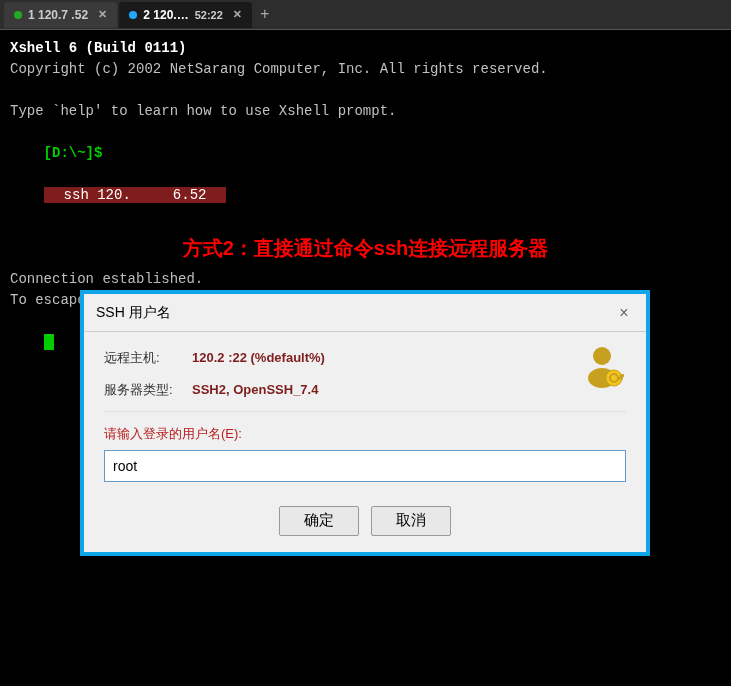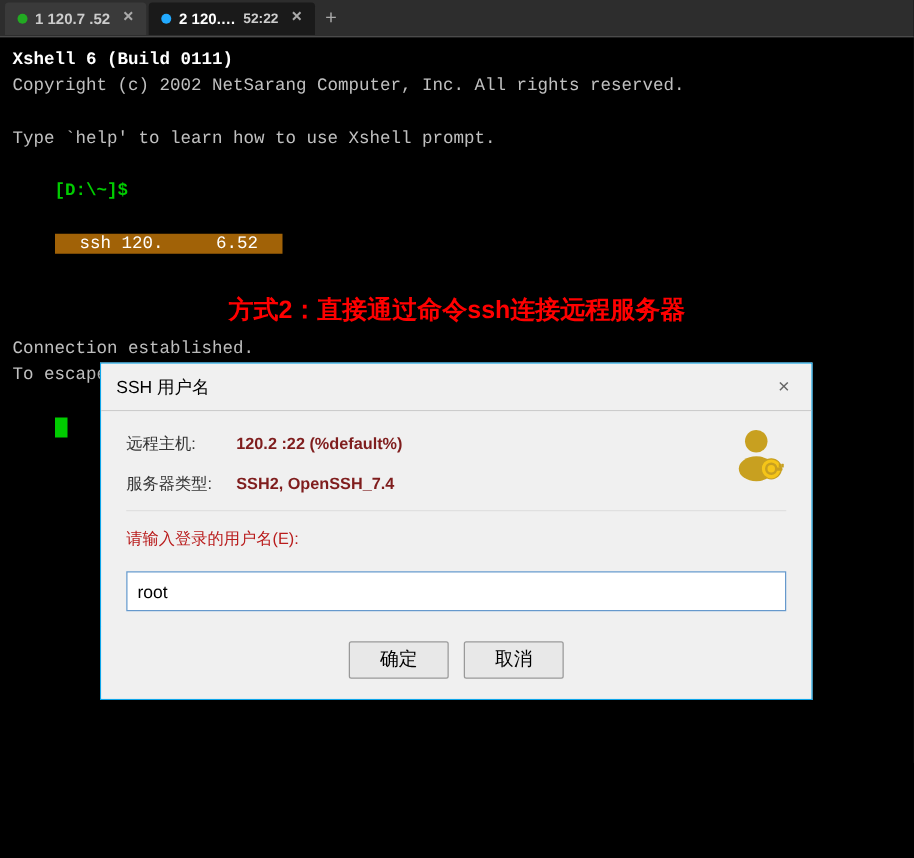--- a/index.html
+++ b/index.html
@@ -84,21 +84,21 @@
       font-weight: bold;
       color: #fff;
     }
 
     .prompt {
       color: #00cc00;
       font-weight: bold;
     }
 
     .cmd-highlight {
-      background: #a16207;
+      background: #7f1d1d;
       color: #fff;
       padding: 0 20px;
     }
 
     .annotation {
       color: #ff0000;
       font-size: 20px;
       font-family: 'Microsoft YaHei', SimHei, Arial, sans-serif;
       font-weight: bold;
       text-align: center;
@@ -113,21 +113,21 @@
       vertical-align: text-bottom;
     }
 
     
     .dialog-overlay {
       position: absolute;
       top: 260px;
       left: 80px;
       width: 570px;
       background: #f0f0f0;
-      border: 1px solid #0ea5e9;
+      border: 4px solid #0ea5e9;
       box-shadow: 3px 3px 15px rgba(0,0,0,0.5);
       font-family: 'Microsoft YaHei', 'Segoe UI', Arial, sans-serif;
       font-size: 14px;
     }
 
     .dialog-titlebar {
       background: #f0f0f0;
       border-bottom: 1px solid #ccc;
       padding: 8px 12px;
       display: flex;
@@ -282,21 +282,21 @@
       <div class="dialog-row">
         <span class="dialog-label">服务器类型:</span>
         <span class="dialog-value">SSH2, OpenSSH_7.4</span>
       </div>
 
       <hr class="dialog-divider">
 
       
       <div class="dialog-input-label">请输入登录的用户名(E):</div>
       
-      <input class="dialog-input" type="text" value="root" style="margin-bottom: 8px; margin-top: 10px;">
+      <input class="dialog-input" type="text" value="root" style="margin-bottom: 8px;">
     </div>
 
     <div class="dialog-buttons">
       <button class="dialog-btn">确定</button>
       <button class="dialog-btn">取消</button>
     </div>
   </div>
 </div>
 
 </body></html>

